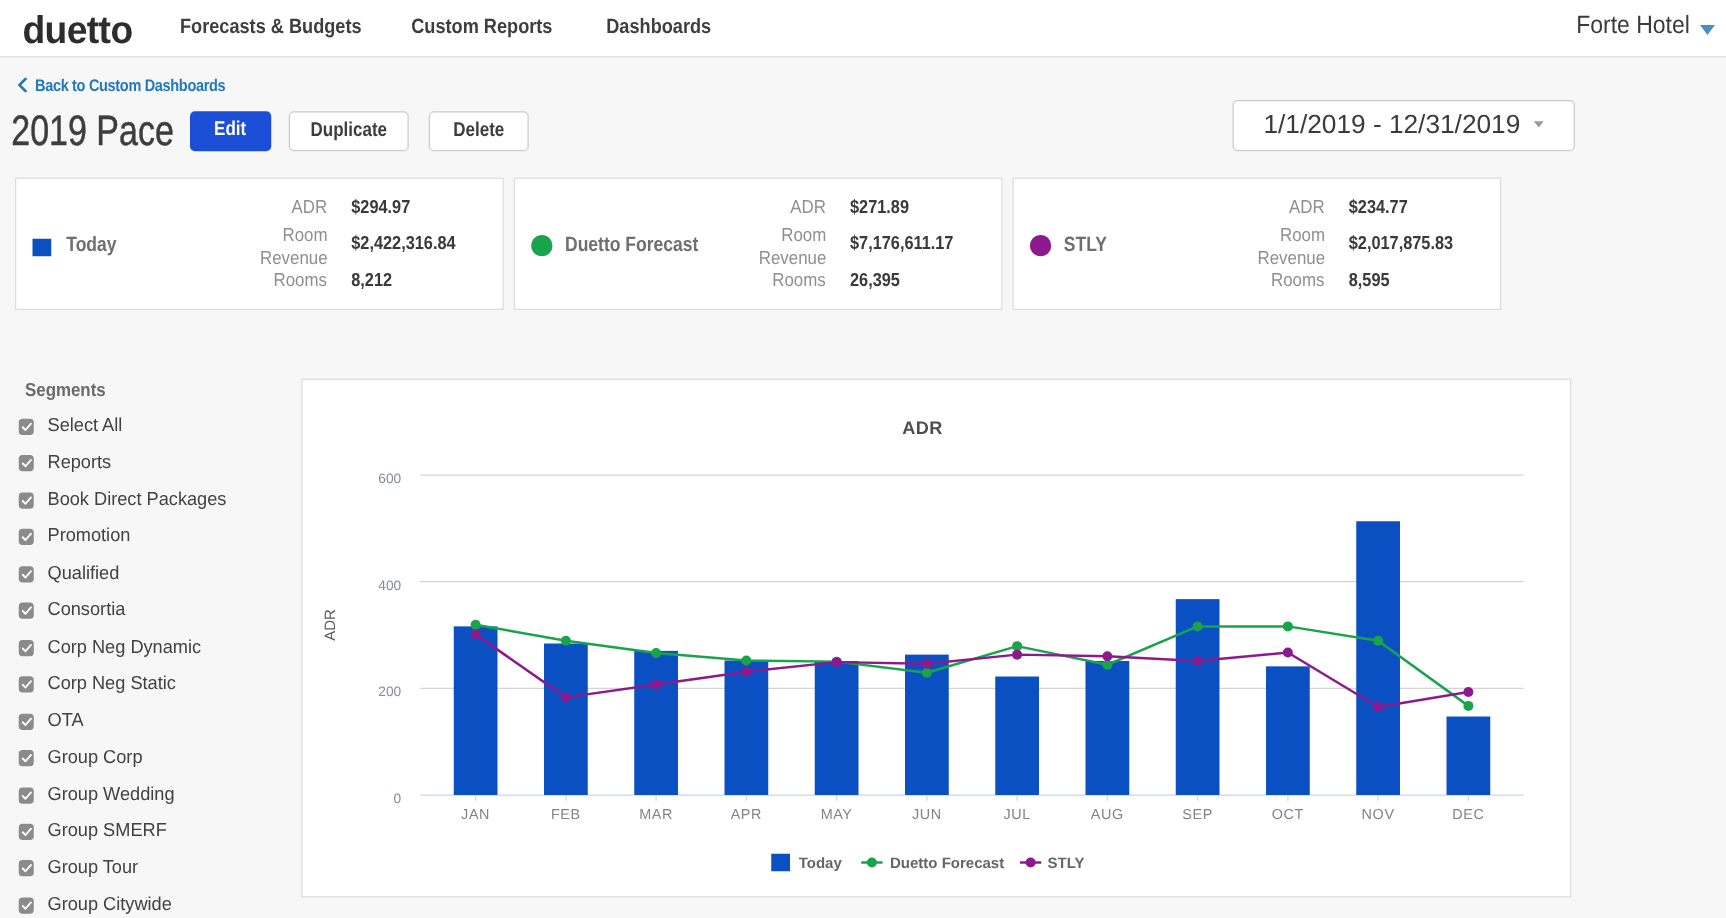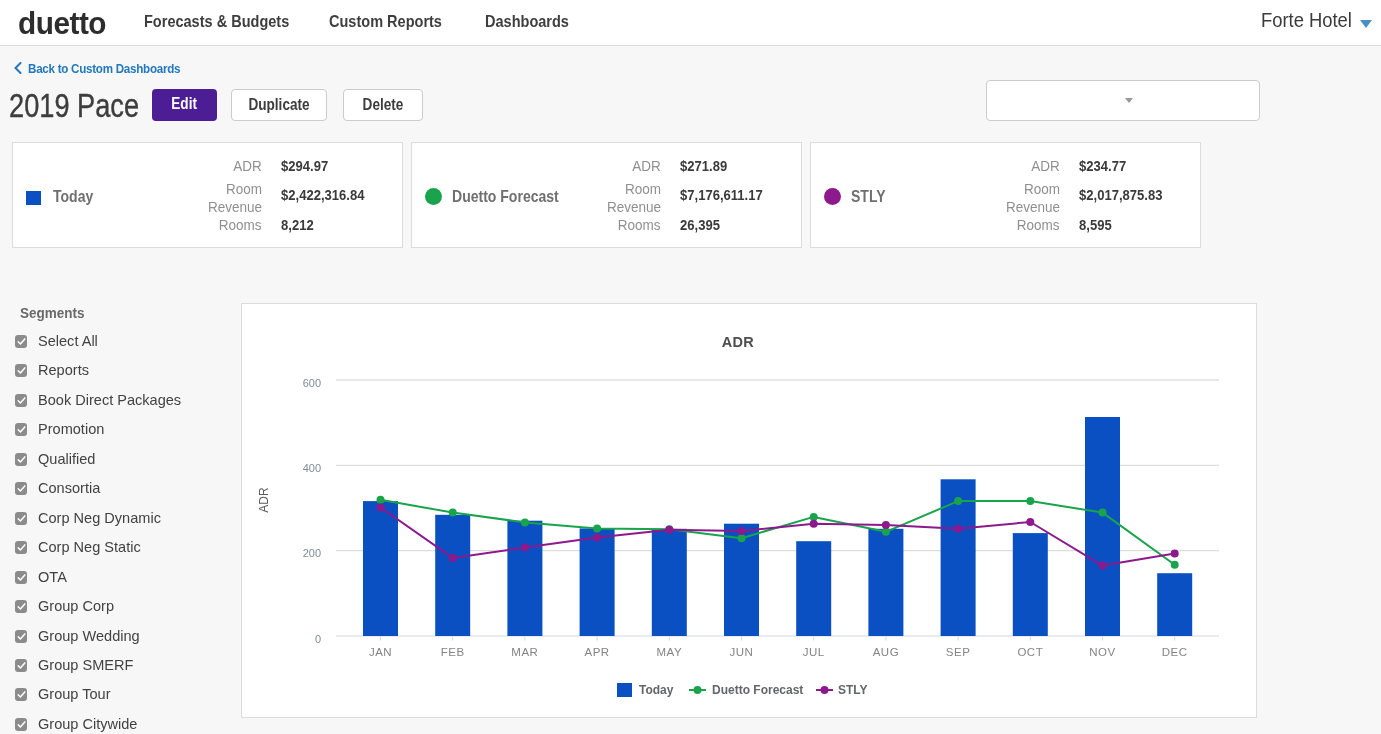--- a/index.html
+++ b/index.html
@@ -9,21 +9,21 @@
   #nav { position:absolute; left:0; top:0; width:1381px; height:46px; background:#fff; border-bottom:1px solid #ddd; }
   #logo { position:absolute; left:18px; top:6px; font-size:31px; font-weight:700; color:#2d2d2d; letter-spacing:-0.5px; transform:scaleX(0.96); transform-origin:0 0; }
   .navitem { position:absolute; top:0; height:46px; line-height:42px; font-size:16.5px; font-weight:700; color:#3e3e3e; transform:scaleX(0.88); transform-origin:0 50%; }
   #hotel { position:absolute; right:29px; top:0; height:46px; line-height:41px; font-size:20px; color:#3b3b3b; transform:scaleX(0.92); transform-origin:100% 50%; }
   #hotelcaret { position:absolute; right:9px; top:20px; width:0; height:0; border-left:6.5px solid transparent; border-right:6.5px solid transparent; border-top:8px solid #4a8fc2; }
   
   #back { position:absolute; left:13px; top:61px; font-size:13.5px; font-weight:700; color:#2278bd; } #back .t { display:inline-block; transform:scaleX(0.86); transform-origin:0 50%; letter-spacing:-0.3px; }
   
   #h1 { position:absolute; left:9px; top:86px; font-size:34px; font-weight:400; color:#3d3d3d; -webkit-text-stroke:0.4px #3d3d3d; transform:scaleX(0.8); transform-origin:0 0; white-space:nowrap; }
   .btn { position:absolute; top:89px; height:32px; border-radius:4px; font-size:16px; font-weight:700; text-align:center; line-height:30px; } .btn span { display:inline-block; transform:scaleX(0.85); }
-  #btn-edit { left:152px; width:65px; background:#4c1d95; color:#fff; }
+  #btn-edit { left:152px; width:65px; background:#1d4ed8; color:#fff; }
   #btn-dup { left:231px; width:96px; background:#fff; border:1px solid #ccc; color:#3d3d3d; }
   #btn-del { left:343px; width:80px; background:#fff; border:1px solid #ccc; color:#3d3d3d; }
   
   #datebox { position:absolute; left:986px; top:80px; width:274px; height:41px; background:#fff; border:1px solid #ccc; border-radius:4px; line-height:38px; text-align:center; font-size:21px; color:#3b3b3b; } #datebox .t { display:inline-block; }
   #datecaret { display:inline-block; width:0; height:0; border-left:4.5px solid transparent; border-right:4.5px solid transparent; border-top:5.5px solid #999; margin-left:11px; vertical-align:middle; margin-top:-2px;}
   
   .card { position:absolute; top:142px; width:391px; height:106px; background:#fff; border:1px solid #dcdcdc; }
   .card .mark { position:absolute; left:13px; top:48px; width:15px; height:14px; } .card .mark.c { left:12.5px; top:44.5px; width:17px; height:17px; }
   .card .name { position:absolute; left:40px; top:44px; font-size:16.5px; font-weight:700; color:#6f6f6f; transform:scaleX(0.85); transform-origin:0 0; white-space:nowrap; }
   .card .lab { position:absolute; text-align:right; font-size:15px; color:#8f8f8f; line-height:18px; transform:scaleX(0.9); transform-origin:100% 0; }
@@ -52,21 +52,21 @@
     <svg width="9" height="12" viewBox="0 0 9 12" style="vertical-align:-1px;margin-right:6px;">
       <path d="M7.5 1 L2.5 6 L7.5 11" stroke="#2278bd" stroke-width="2" fill="none" stroke-linecap="round"></path>
     </svg><span class="t">Back to Custom Dashboards</span>
   </div>
 
   <div id="h1">2019 Pace</div>
   <div class="btn" id="btn-edit"><span>Edit</span></div>
   <div class="btn" id="btn-dup"><span>Duplicate</span></div>
   <div class="btn" id="btn-del"><span>Delete</span></div>
 
-  <div id="datebox"><span id="datecaret"></span></div>
+  <div id="datebox"><span class="t">1/1/2019 - 12/31/2019</span><span id="datecaret"></span></div>
 
   <div class="card" style="left:12px;">
     <div class="mark" style="background:#0a50c2;"></div>
     <div class="name">Today</div>
     <div class="lab" style="top:14px;  right:140px;">ADR</div>
     <div class="val" style="top:14px;  left:268px;">$294.97</div>
     <div class="lab" style="top:37px;  right:140px;">Room<br>Revenue</div>
     <div class="val" style="top:43px;  left:268px;">$2,422,316.84</div>
     <div class="lab" style="top:73px;  right:140px;">Rooms</div>
     <div class="val" style="top:73px;  left:268px;">8,212</div>

